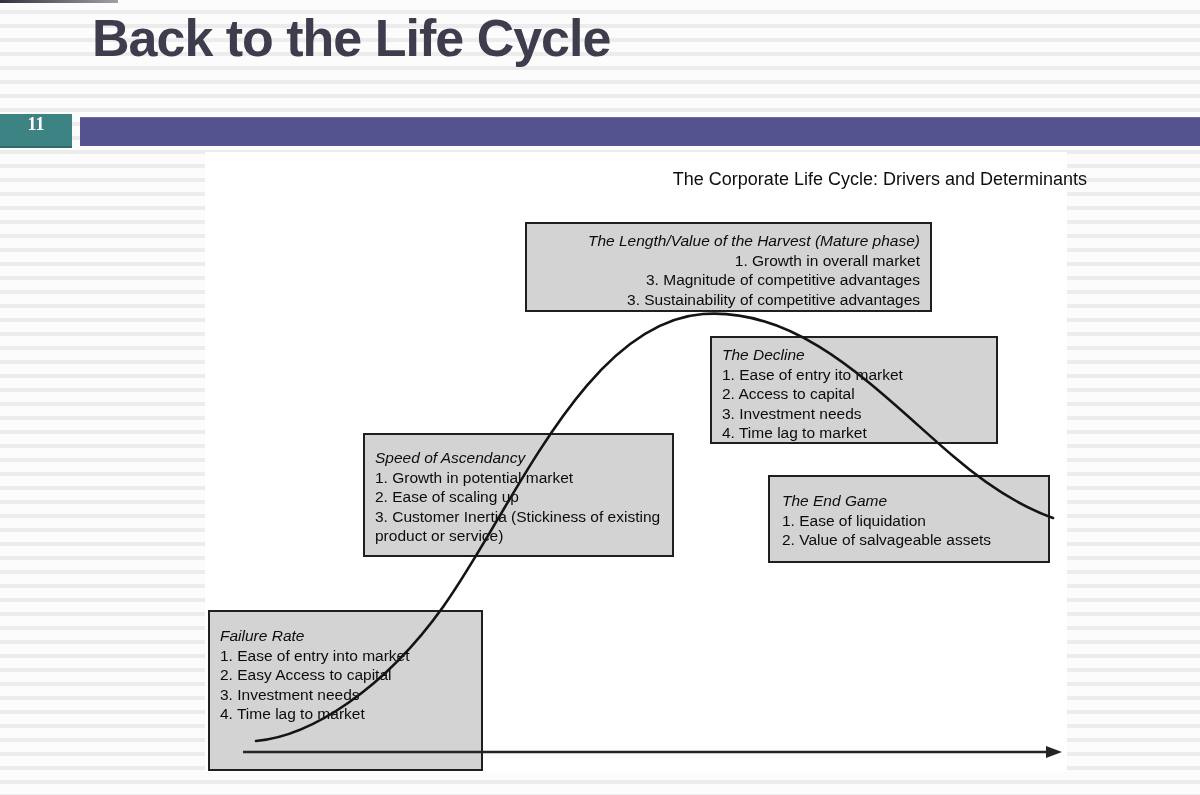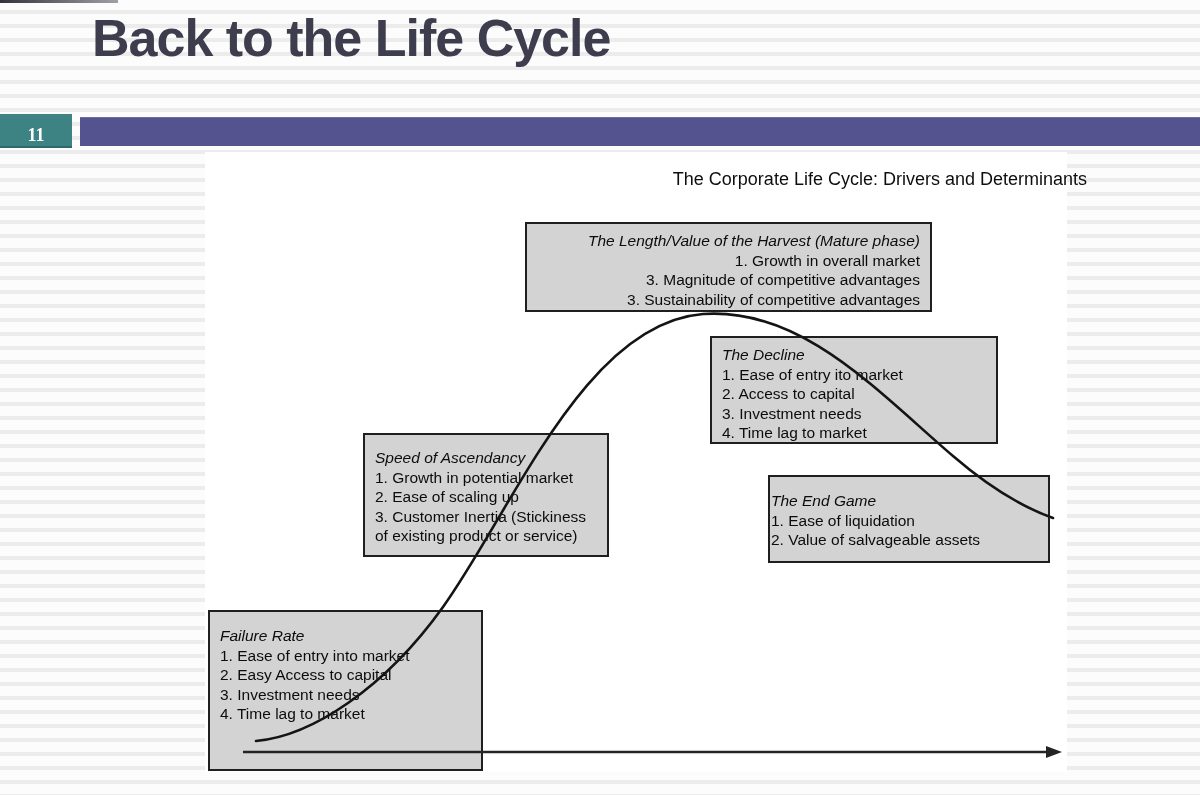--- a/index.html
+++ b/index.html
@@ -36,21 +36,21 @@
     white-space: nowrap;
     text-align: center;
   }
   .page-badge {
     position: absolute;
     left: 0; top: 114px;
     width: 72px; height: 34px;
     background: #3e8383;
     border-bottom: 2px solid #2e6a6a;
     display: flex;
-    align-items: flex-end;
+    align-items: flex-start;
     justify-content: center;
     font-family: "Liberation Serif", serif;
     font-weight: bold;
     font-size: 18px;
     color: #ffffff;
   }
   .accent-bar {
     position: absolute;
     left: 80px; top: 117px;
     width: 1120px; height: 29px;
@@ -77,22 +77,22 @@
     background: #d3d3d3;
     border: 2px solid #1f1f1f;
     font-size: 15.5px;
     line-height: 1.26;
     color: #0c0c0c;
     overflow: hidden;
   }
   .dbox .box-title { font-style: italic; }
   .box-harvest    { left: 525px; top: 222px; width: 407px; height: 90px;  padding: 7px 10px; text-align: right; }
   .box-decline    { left: 710px; top: 336px; width: 288px; height: 108px; padding: 7px 10px; }
-  .box-ascendancy { left: 363px; top: 433px; width: 246px; height: 124px; padding: 13px 10px; }
-  .box-endgame    { left: 768px; top: 475px; width: 282px; height: 88px;  padding: 14px 1px; }
+  .box-ascendancy { left: 363px; top: 433px; width: 311px; height: 124px; padding: 13px 10px; }
+  .box-endgame    { left: 768px; top: 475px; width: 282px; height: 88px;  padding: 14px 12px; }
   .box-failure    { left: 208px; top: 610px; width: 275px; height: 161px; padding: 14px 10px; }
   .overlay-svg {
     position: absolute;
     left: 0; top: 0;
     width: 1200px; height: 795px;
     pointer-events: none;
   }
 </style>
 </head>
 <body>

